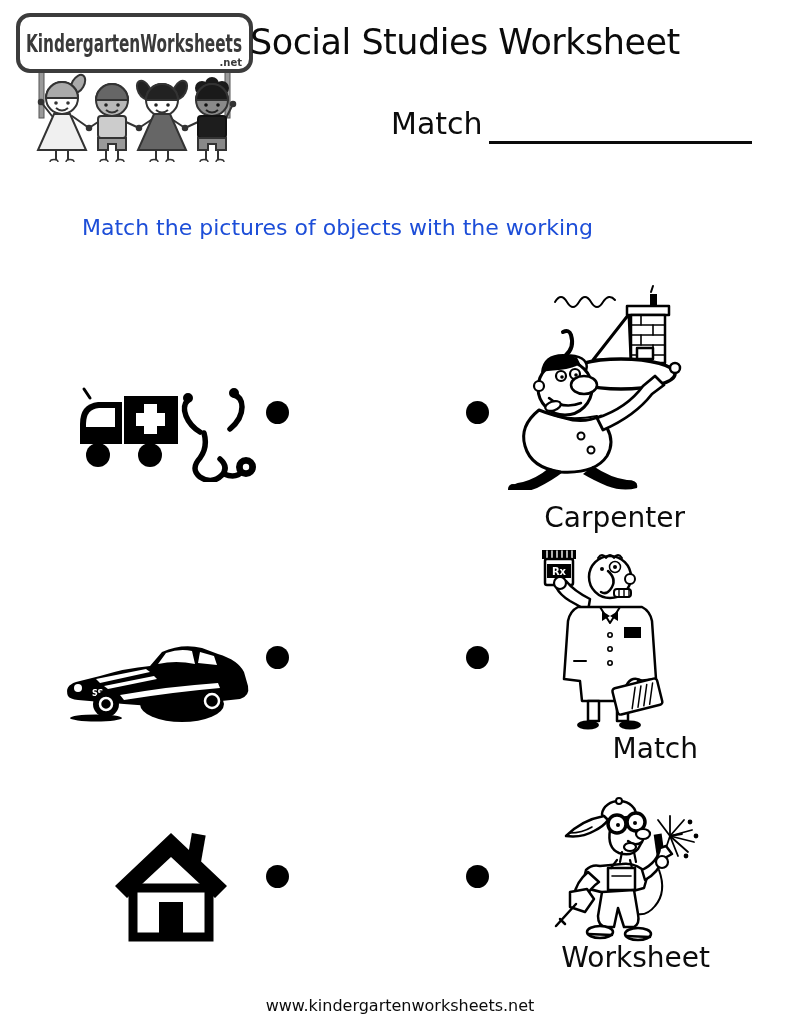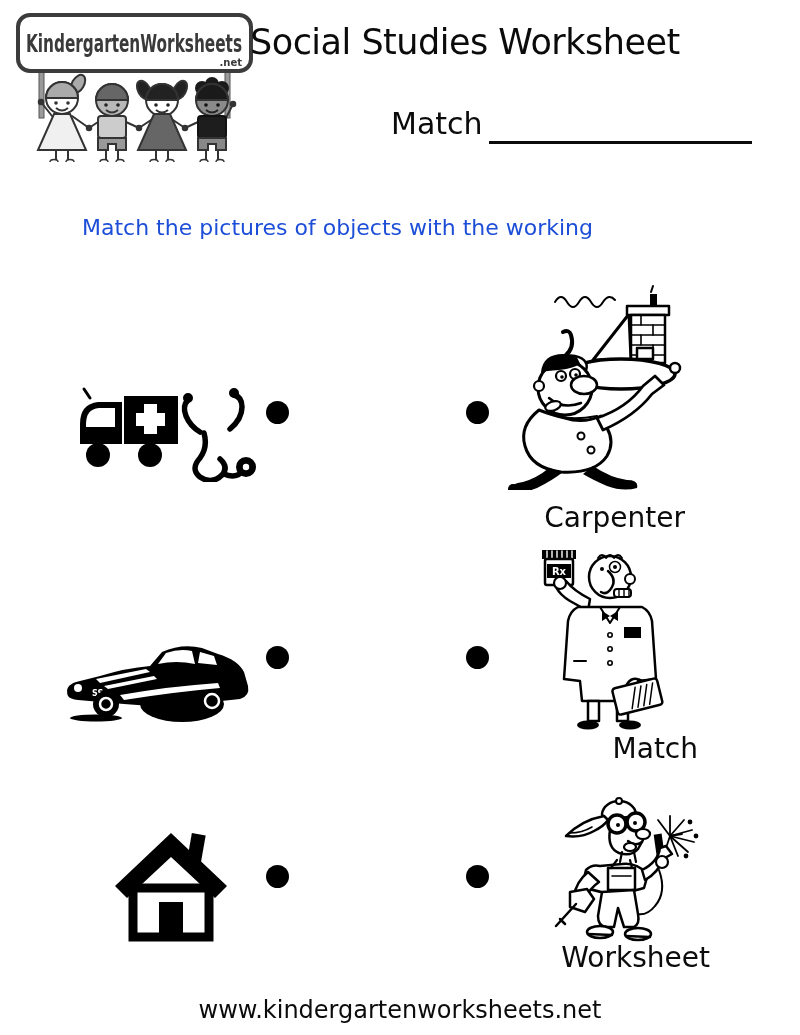--- a/index.html
+++ b/index.html
@@ -14,21 +14,21 @@
     font-size:35px;font-weight:500;letter-spacing:-0.5px;color:#0b0b0b;
   }
   .name-label{left:391px;top:106px;font-size:30px;font-weight:500;color:#0b0b0b;}
   .name-line{left:489px;top:141px;width:263px;height:3px;background:#0b0b0b;}
   .instructions{
     left:82px;top:210px;font-size:22px;line-height:35px;color:#1d4ed8;
     font-weight:400;white-space:nowrap;
   }
   .match-dot{width:23px;height:23px;border-radius:50%;background:#000;}
   .pro-label{font-size:28px;font-weight:500;text-align:right;color:#0b0b0b;}
-  .footer-url{left:0;top:996px;width:800px;text-align:center;font-size:24px;font-weight:500;color:#0b0b0b;}
+  .footer-url{left:0;top:996px;width:800px;text-align:center;font-size:16px;font-weight:500;color:#0b0b0b;}
   svg{display:block;}
   svg text{font-family:"DejaVu Sans", sans-serif;}
 </style>
 </head>
 <body>
 
 <svg class="abs" style="left:12px;top:10px;" width="245" height="152" viewBox="0 0 245 152">
 
   <rect x="27" y="10" width="5" height="98" fill="#9a9a9a" stroke="#555" stroke-width="1"></rect>
   <rect x="213" y="10" width="5" height="98" fill="#9a9a9a" stroke="#555" stroke-width="1"></rect>

